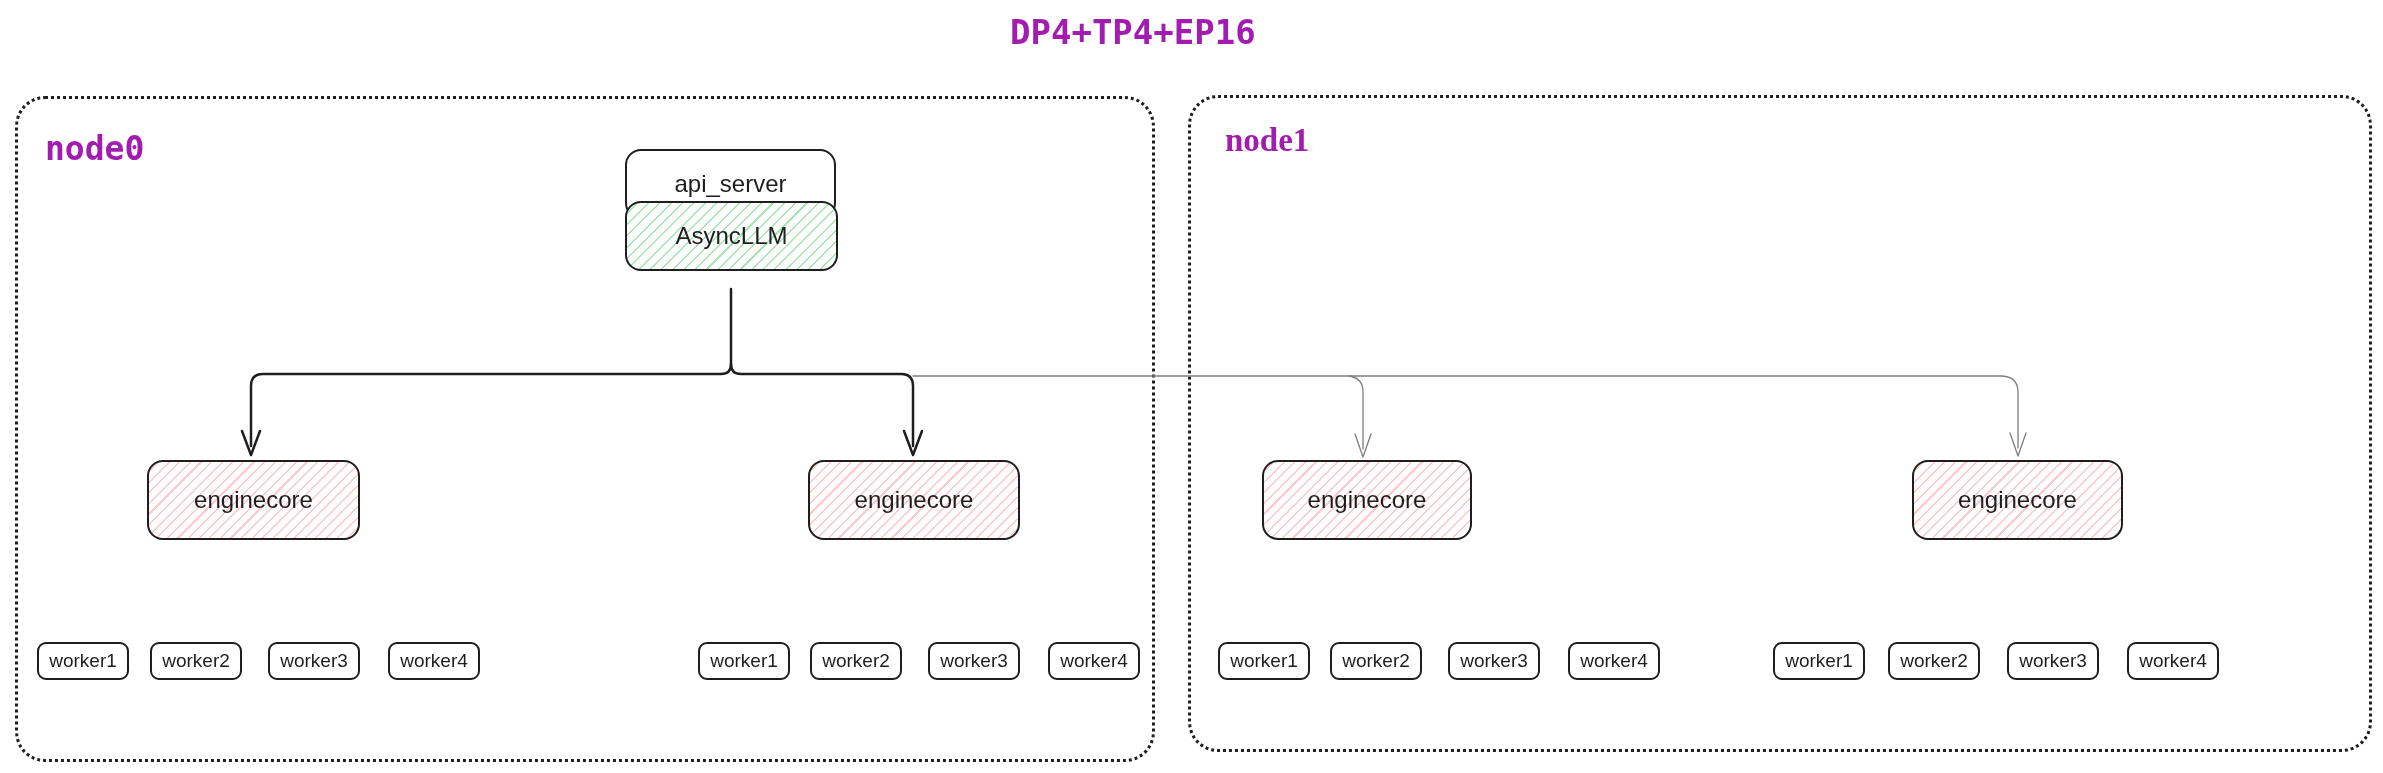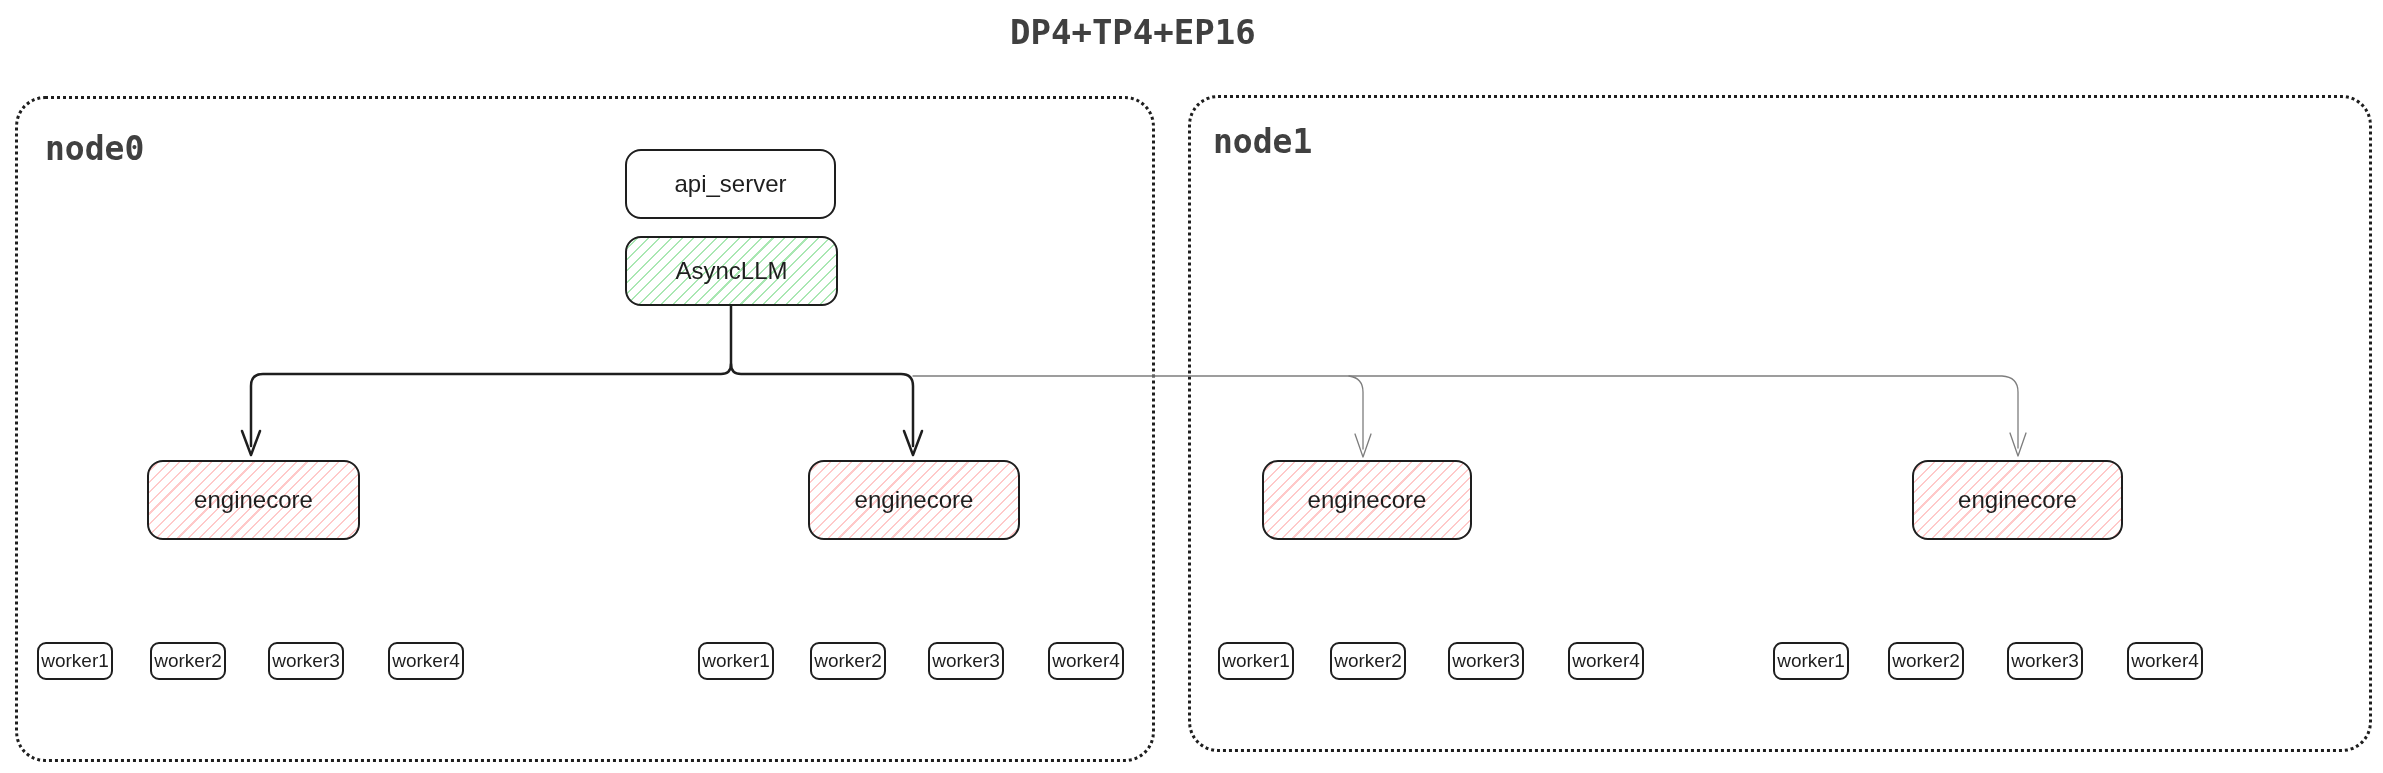--- a/index.html
+++ b/index.html
@@ -7,21 +7,21 @@
     position:relative;
     width:2383px;height:773px;
     background:#ffffff;
     font-family:"Liberation Sans", sans-serif;
     color:#1e1e1e;
     overflow:hidden;
   }
   .hand{
     font-family:"DejaVu Sans Mono", monospace;
     font-weight:700;
-    color:#404040;
+    color:#a21caf;
   }
   #diagram-title{
     position:absolute;
     left:1010px;top:12px;
     font-size:34px;
     letter-spacing:0px;
     white-space:nowrap;
   }
   .node-container{
     position:absolute;
@@ -31,52 +31,52 @@
     box-sizing:border-box;
   }
   #node0-container{left:15px;top:96px;width:1140px;height:666px;text-align:right;}
   #node1-container{left:1188px;top:95px;width:1184px;height:657px;}
   .node-label{
     position:absolute;
     font-size:33px;
     white-space:nowrap;
   }
   #node0-label{left:27px;top:30px;}
-  #node1-label{left:22px;top:24px;}
+  #node1-label{left:34px;top:24px;font-family:Liberation Serif, serif;}
   .box{
     position:absolute;
     box-sizing:border-box;
     border:2.5px solid #1e1e1e;
     border-radius:16px;
     background:#ffffff;
     display:flex;align-items:center;justify-content:center;
     font-size:24px;
     color:#1e1e1e;
     white-space:nowrap;
   }
   #api-server-box{left:625px;top:149px;width:211px;height:70px;z-index:2;}
   #asyncllm-box{
-    left:625px;top:236px;width:213px;height:70px;z-index:2;
+    left:625px;top:201px;width:213px;height:70px;z-index:2;
     background:repeating-linear-gradient(135deg,
       #ffffff 0px,#ffffff 6.5px,
       var(--green-hatch) 6.5px,var(--green-hatch) 8px);
   }
   .enginecore-box{
     top:460px;height:80px;z-index:2;
     background:repeating-linear-gradient(135deg,
       #ffffff 0px,#ffffff 6px,
       var(--red-hatch) 6px,var(--red-hatch) 7.5px);
   }
   #enginecore-0{left:147px;width:213px;}
   #enginecore-1{left:808px;width:212px;}
   #enginecore-2{left:1262px;width:210px;}
   #enginecore-3{left:1912px;width:211px;}
   .worker-box{
     position:absolute;
-    top:642px;width:76px;height:38px;
+    top:642px;width:92px;height:38px;
     box-sizing:border-box;
     border:2px solid #1e1e1e;
     border-radius:9px;
     background:#ffffff;
     display:flex;align-items:center;justify-content:center;
     font-size:19px;
     color:#1e1e1e;
     z-index:2;
     white-space:nowrap;
   }

